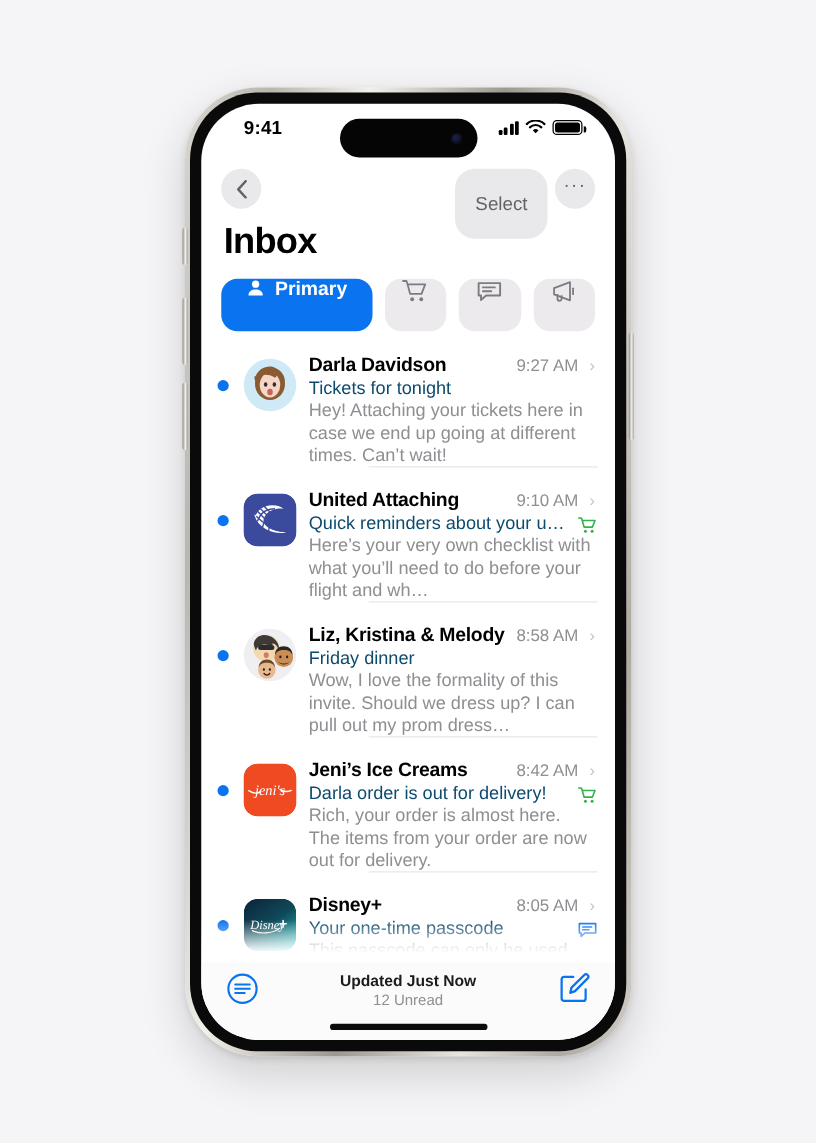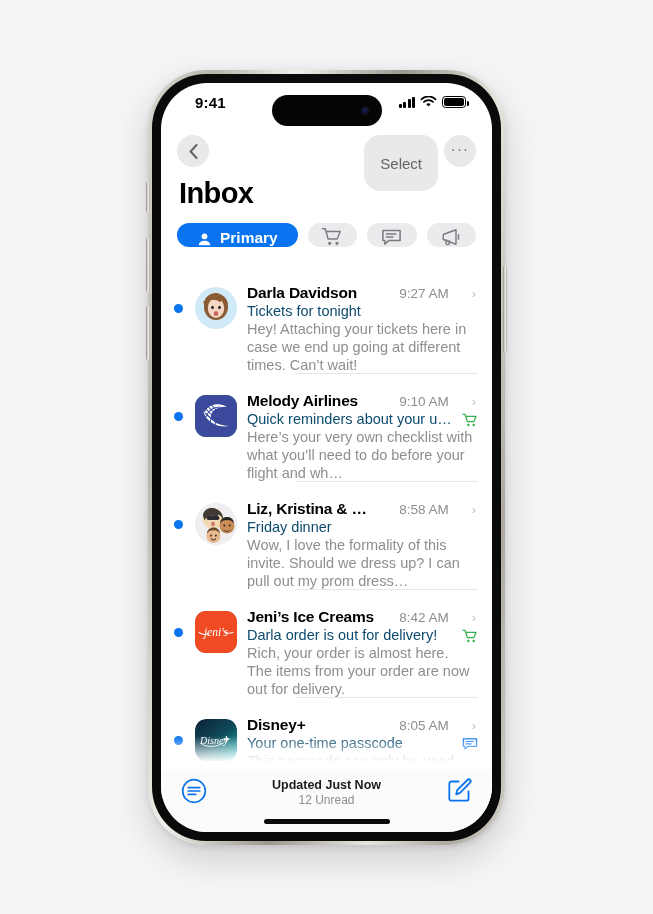--- a/index.html
+++ b/index.html
@@ -96,43 +96,43 @@
     position:absolute;left:18px;top:94px;
     font-size:29px;font-weight:bold;color:#000;letter-spacing:-.6px;
   }
 
   
   .tabs{
     position:absolute;left:16px;top:140px;right:16px;height:42px;
     display:flex;gap:10px;
   }
   .tab{
-    height:24px;border-radius:13px;background:#eceaec;
-    display:flex;align-items:flex-end;justify-content:center;cursor:pointer;
+    height:42px;border-radius:13px;background:#eceaec;
+    display:flex;align-items:flex-start;justify-content:center;cursor:pointer;
   }
   .tab.primary{
     background:#0a73ef;color:#fff;padding:0 20px;gap:8px;flex:0 0 auto;
   }
   .tab.icononly{width:54px;}
   .tab-label{font-size:15.5px;font-weight:600;}
 
   
   .list{
     position:absolute;left:0;top:192px;right:0;bottom:62px;overflow:hidden;
   }
   .row{
     position:relative;display:flex;padding:9px 14px 9px 0;min-height:68px;
   }
   .dot-col{width:34px;flex:0 0 34px;display:flex;justify-content:center;padding-top:20px;}
   .dot{width:9px;height:9px;border-radius:50%;background:#0a73ef;}
   .av-col{width:52px;flex:0 0 52px;padding-top:3px;}
   .avatar{width:42px;height:42px;border-radius:50%;overflow:hidden;position:relative;}
   .avatar.sq{border-radius:11px;}
   .body{flex:1;min-width:0;padding-right:2px;position:relative;}
-  .line1{display:flex;align-items:baseline;gap:20px;}
+  .line1{display:flex;align-items:baseline;gap:6px;}
   .sender{font-size:15.5px;font-weight:bold;color:#000;white-space:nowrap;overflow:hidden;text-overflow:ellipsis;flex:1;letter-spacing:-.2px;}
   .time{font-size:13.5px;color:#8e8e93;white-space:nowrap;}
   .chev{color:#c4c4c8;font-size:13px;margin-left:3px;}
   .subject{font-size:14.5px;color:#0c4a6e;margin-top:1px;white-space:nowrap;overflow:hidden;text-overflow:ellipsis;padding-right:22px;}
   .preview{font-size:14.5px;color:#8e8e93;line-height:18px;margin-top:1px;}
   .divider{position:absolute;left:48px;right:0;bottom:0;height:1px;background:#e7e7e9;}
   .badge{position:absolute;right:0;top:20px;width:16px;height:16px;}
   .face{position:absolute;left:50%;top:50%;transform:translate(-50%,-50%);}
 
   
@@ -279,21 +279,21 @@
                 <path d="M34 31C26 33 12 29 8.5 17 13 9 25 7 32 12c-7-1-14 2-16 8-1.5 5 5 10 18 11z" fill="#fff"></path>
                 <g stroke="#3b4a9c" stroke-width="1.1" fill="none">
                   <path d="M11 14c6 7 13 12 21 15M10 18c6 6 12 10 20 12M12.5 11c6 7 14 12 21 14M15.5 9c5 6 12 11 18 13"></path>
                   <path d="M9 17c3-6 8-9 14-9M11 22c2-6 7-10 14-10M15 27c1-6 6-11 13-12M20 30c0-6 4-11 11-13"></path>
                 </g>
               </svg>
             </div>
           </div>
           <div class="body">
             <div class="line1">
-              <span class="sender">Melody Airlines</span>
+              <span class="sender">United Attaching</span>
               <span class="time">9:10 AM</span>
               <span class="chev">›</span>
             </div>
             <div class="subject">Quick reminders about your upcoming…</div>
             <svg class="badge" viewBox="0 0 24 22">
               <path d="M1.5 2.5h3l1.2 3m0 0 2.2 8h10L21 5.5zm0 0H21" stroke="#34b14f" stroke-width="1.9" fill="none" stroke-linecap="round" stroke-linejoin="round"></path>
               <circle cx="9.5" cy="18.5" r="1.8" fill="#34b14f"></circle>
               <circle cx="17.5" cy="18.5" r="1.8" fill="#34b14f"></circle>
             </svg>
             <div class="preview">Here’s your very own checklist with what you’ll need to do before your flight and wh…</div>

